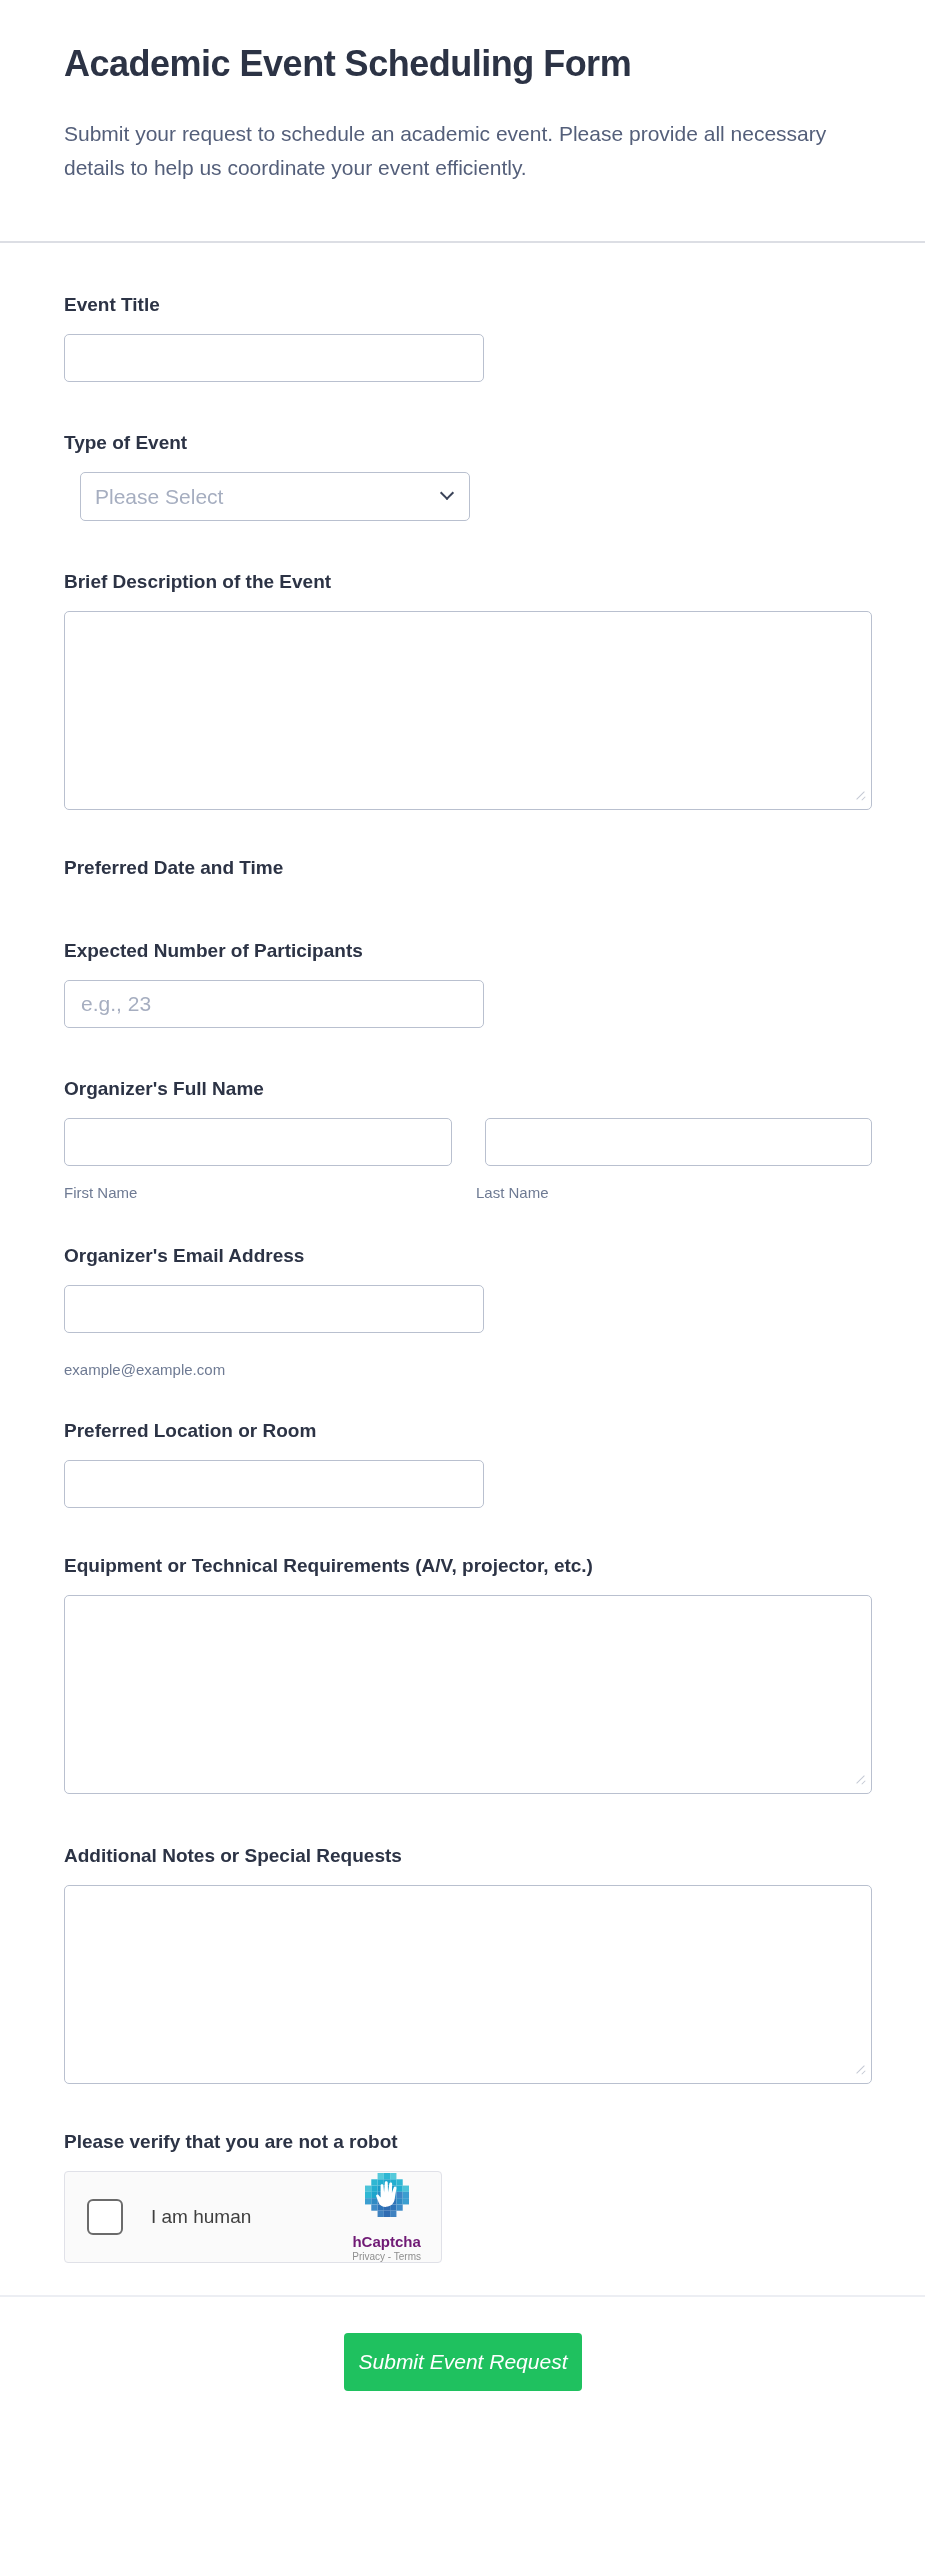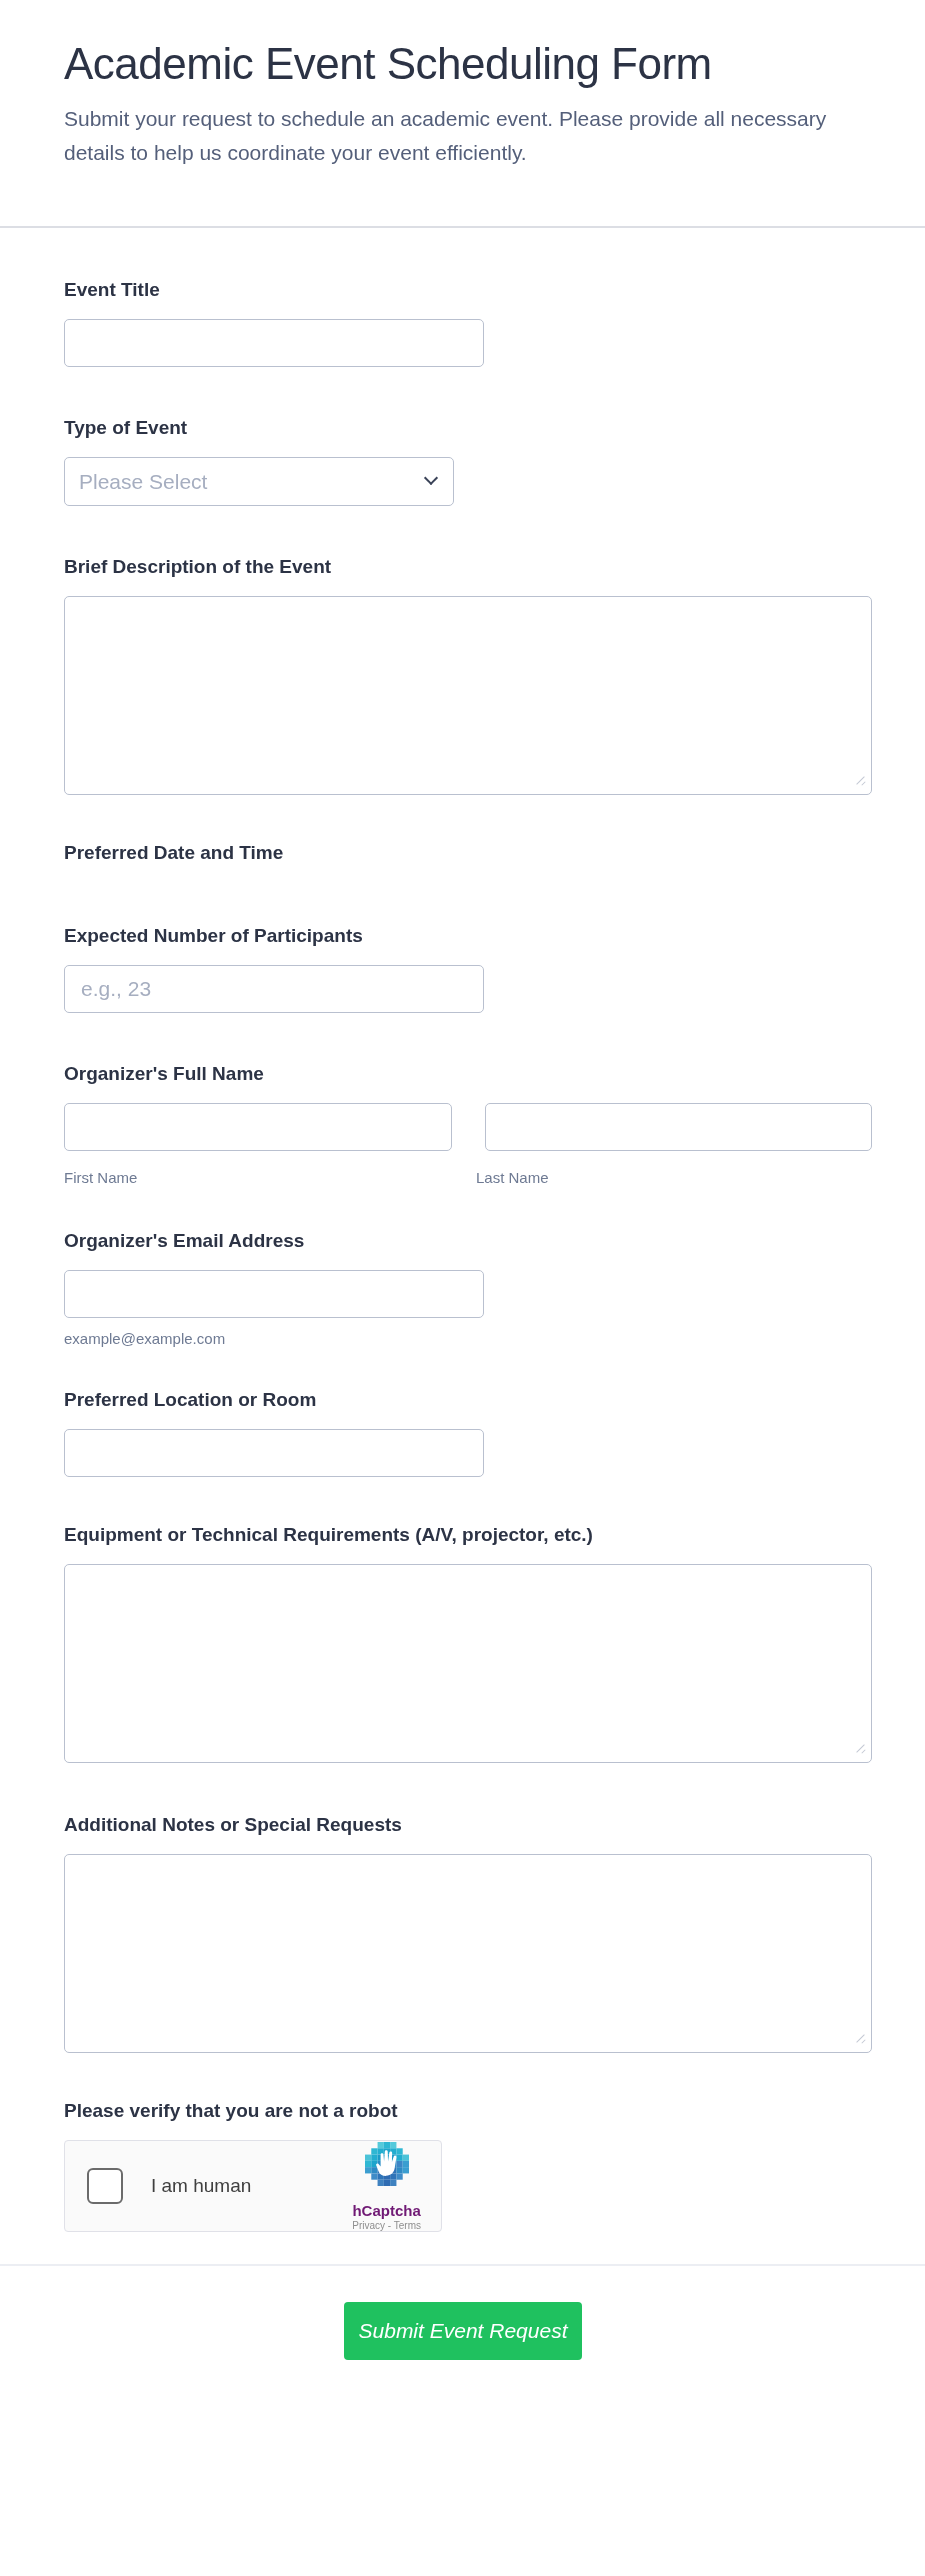--- a/index.html
+++ b/index.html
@@ -7,23 +7,23 @@
   body {
     width: 926px;
     font-family: "Liberation Sans", sans-serif;
     color: #2c3345;
   }
   .page { width: 926px; height: 2576px; overflow: hidden; background: #fff; }
 
   
   .form-header { padding: 32px 64px 0 64px; border-bottom: 2px solid #dcdee4; }
   .form-title {
-    margin: 8px 0 14px 0;
-    font-size: 44px;
-    font-weight: 400;
+    margin: 8px 0 29px 0;
+    font-size: 36px;
+    font-weight: 700;
     letter-spacing: -0.5px;
     color: #2c3345;
     line-height: 48px;
   }
   .form-subtitle {
     margin: 0 0 56px 0;
     font-size: 21px;
     line-height: 34px;
     color: #545f7a;
     max-width: 776px;
@@ -70,21 +70,21 @@
     outline: none;
   }
   .resize-grip { position: absolute; right: 5px; bottom: 8px; width: 12px; height: 12px; }
   .resize-grip::before, .resize-grip::after {
     content: ""; position: absolute; border-top: 1.5px solid #c3c8d4; transform: rotate(-45deg);
   }
   .resize-grip::before { width: 11px; left: 0; top: 5px; }
   .resize-grip::after  { width: 5px;  left: 6px; top: 8px; }
 
   
-  .select-wrap { position: relative; width: 390px; }
+  .select-wrap { position: relative; width: 390px; margin-left: 16px; }
   select.select-input {
     -webkit-appearance: none; appearance: none;
     width: 390px; height: 49px;
     border: 1px solid #b9c0cf;
     border-radius: 5px;
     background: #fff;
     font-family: "Liberation Sans", sans-serif;
     font-size: 21px;
     padding: 0 44px 0 14px;
     outline: none;
@@ -101,21 +101,21 @@
   
   .pair-row { display: flex; gap: 33px; width: 808px; }
   .pair-row .text-input { flex: 1 1 0; width: auto; }
   .pair-sub { display: flex; gap: 16px; width: 808px; margin-top: 18px; }
   .pair-sub span { flex: 1 1 0; }
   .sub-label {
     display: block;
     font-size: 15px;
     line-height: 18px;
     color: #6e7a93;
-    margin-top: 12px;
+    margin-top: 28px;
   }
   .pair-sub .sub-label { margin-top: 0; }
 
   
   .mb-60 { margin-bottom: 60px; }
   .mb-46 { margin-bottom: 46px; }
   .mb-42 { margin-bottom: 42px; }
   .mb-40 { margin-bottom: 40px; }
   .mb-43 { margin-bottom: 43px; }
   .mb-50 { margin-bottom: 50px; }

